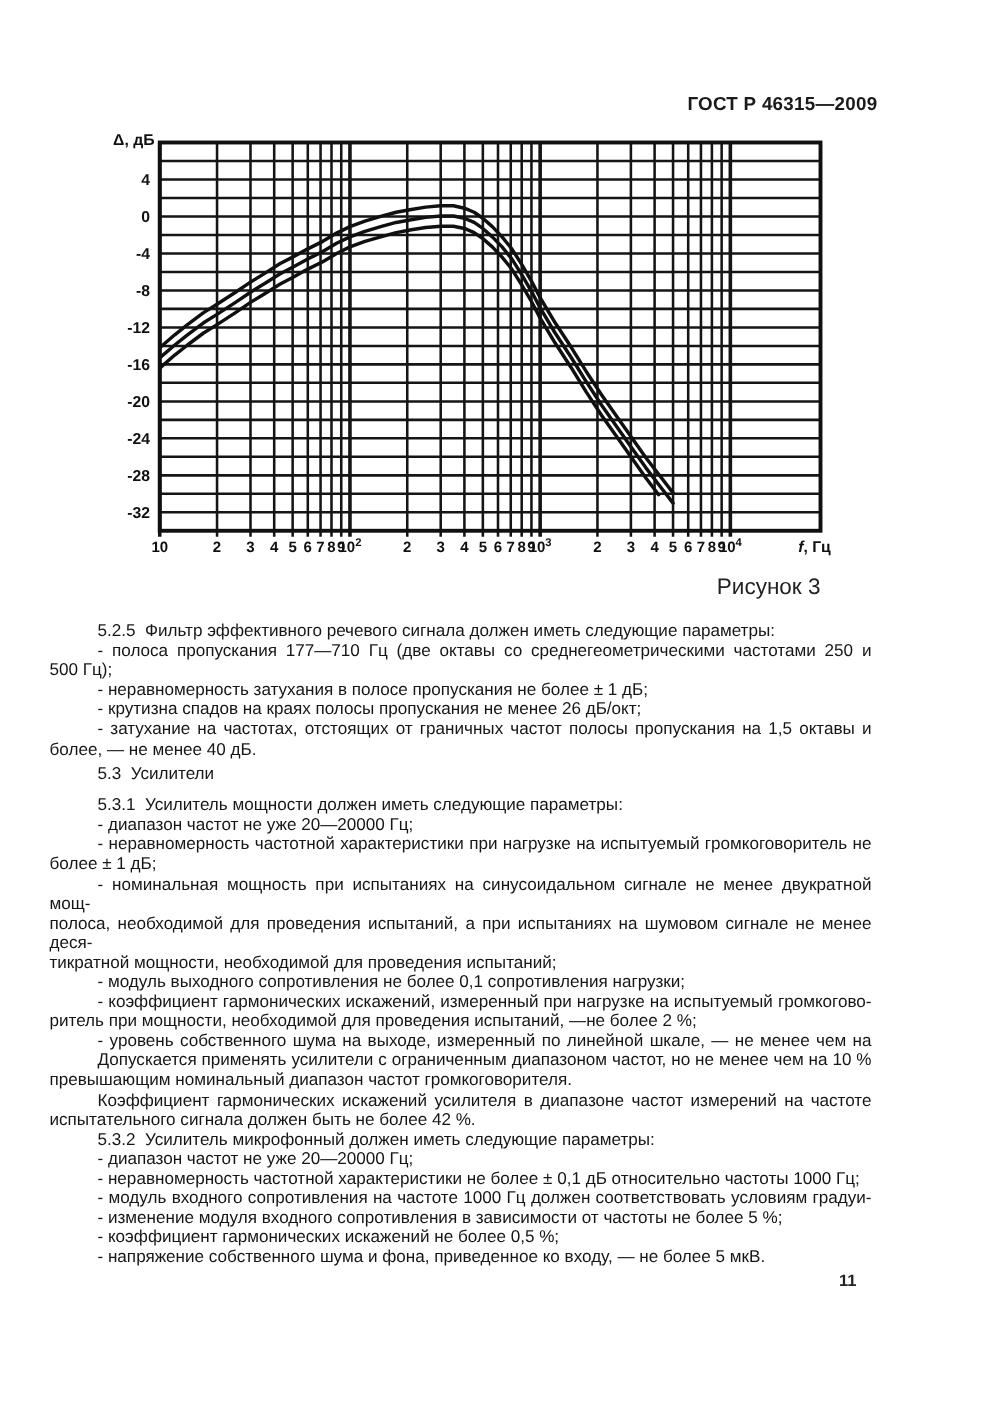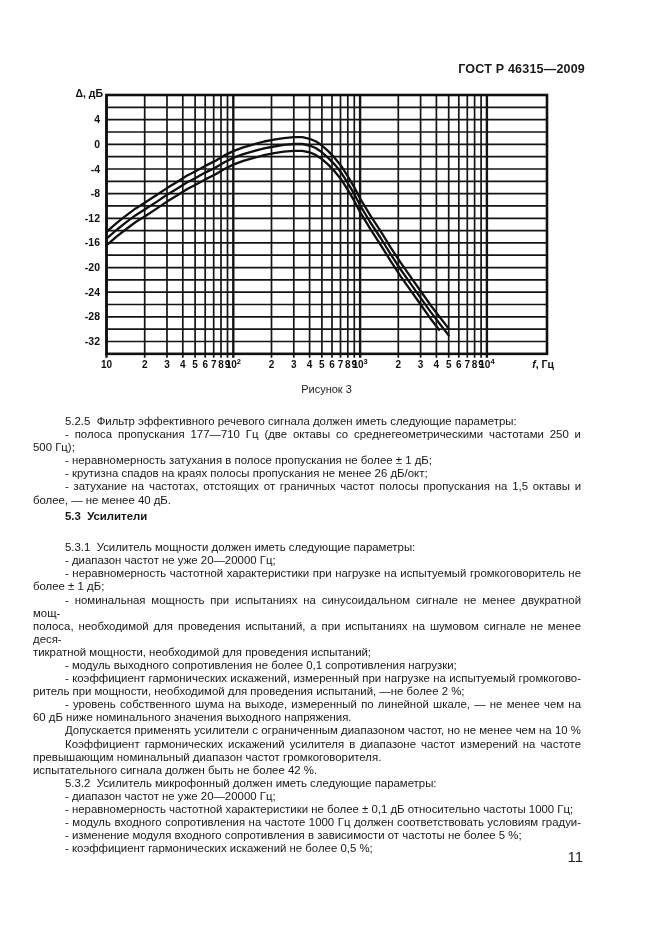--- a/index.html
+++ b/index.html
@@ -2,29 +2,29 @@
 <html lang="ru"><head>
 <meta charset="utf-8">
 <style>
   html,body{margin:0;padding:0;background:#fff;}
   body{width:661px;height:936px;position:relative;overflow:hidden;
        font-family:"Liberation Sans",sans-serif;color:#1a1a1a;}
   #page{position:absolute;inset:0;background:#ffffff;}
   #doc-header{position:absolute;top:62px;right:76px;font-size:12.5px;font-weight:bold;
               letter-spacing:.2px;white-space:nowrap;}
   #figure-chart{position:absolute;left:0;top:0;}
-  #figure-caption{position:absolute;top:383px;left:106px;width:441px;text-align:center;
-                  font-size:11px;color:#222;}
+  #figure-caption{position:absolute;top:383px;left:106px;width:441px;text-align:right;
+                  font-size:15px;color:#222;}
   #textblock{position:absolute;left:33px;top:415px;width:548px;font-size:11.4px;
              line-height:13.1px;color:#161616;}
   .line{text-align:justify;text-align-last:justify;white-space:normal;}
   .line.end{text-align-last:left;}
   .line.ind{text-indent:32px;}
-  .line.head{font-weight:bold;margin-top:3.4px;margin-bottom:18px;}
-  #page-number{position:absolute;top:848px;right:78px;font-size:15px;color:#222;}
+  .line.head{font-weight:normal;margin-top:3.4px;margin-bottom:8px;}
+  #page-number{position:absolute;top:848px;right:90px;font-size:11px;color:#222;font-weight:bold;}
 </style>
 </head>
 <body>
 
 <div id="page">
   <div id="doc-header">ГОСТ Р 46315—2009</div>
 
   <svg id="figure-chart" width="661" height="402" xmlns="http://www.w3.org/2000/svg">
       <g stroke="#151515">
         <line x1="106.5" x2="547" y1="353.8" y2="353.8" stroke-width="1.7"></line>
@@ -145,27 +145,27 @@
       <div class="line ind end">- диапазон частот не уже 20—20000 Гц;</div>
       <div class="line ind">- неравномерность частотной характеристики при нагрузке на испытуемый громкоговоритель не</div>
       <div class="line end">более ± 1 дБ;</div>
       <div class="line ind">- номинальная мощность при испытаниях на синусоидальном сигнале не менее двукратной мощ-</div>
       <div class="line">полоса, необходимой для проведения испытаний, а при испытаниях на шумовом сигнале не менее деся-</div>
       <div class="line end">тикратной мощности, необходимой для проведения испытаний;</div>
       <div class="line ind end">- модуль выходного сопротивления не более 0,1 сопротивления нагрузки;</div>
       <div class="line ind">- коэффициент гармонических искажений, измеренный при нагрузке на испытуемый громкогово-</div>
       <div class="line end">ритель при мощности, необходимой для проведения испытаний, —не более 2 %;</div>
       <div class="line ind">- уровень собственного шума на выходе, измеренный по линейной шкале, — не менее чем на</div>
-      <div class="line end">60 дБ ниже номинального значения выходного напряжения.</div>
       <div class="line ind">Допускается применять усилители с ограниченным диапазоном частот, но не менее чем на 10 %</div>
+      <div class="line end">превышающим номинальный диапазон частот громкоговорителя.</div>
       <div class="line ind">Коэффициент гармонических искажений усилителя в диапазоне частот измерений на частоте</div>
-      <div class="line end">превышающим номинальный диапазон частот громкоговорителя.</div>
       <div class="line end">испытательного сигнала должен быть не более 42 %.</div>
       <div class="line ind end">5.3.2&nbsp; Усилитель микрофонный должен иметь следующие параметры:</div>
       <div class="line ind end">- диапазон частот не уже 20—20000 Гц;</div>
       <div class="line ind end">- неравномерность частотной характеристики не более ± 0,1 дБ относительно частоты 1000 Гц;</div>
       <div class="line ind">- модуль входного сопротивления на частоте 1000 Гц должен соответствовать условиям градуи-</div>
       <div class="line ind end">- изменение модуля входного сопротивления в зависимости от частоты не более 5 %;</div>
       <div class="line ind end">- коэффициент гармонических искажений не более 0,5 %;</div>
+      <div class="line ind end">- напряжение собственного шума и фона, приведенное ко входу, — не более 5 мкВ.</div>
     </div>
 
   <div id="page-number">11</div>
 </div>
 
 </body></html>

